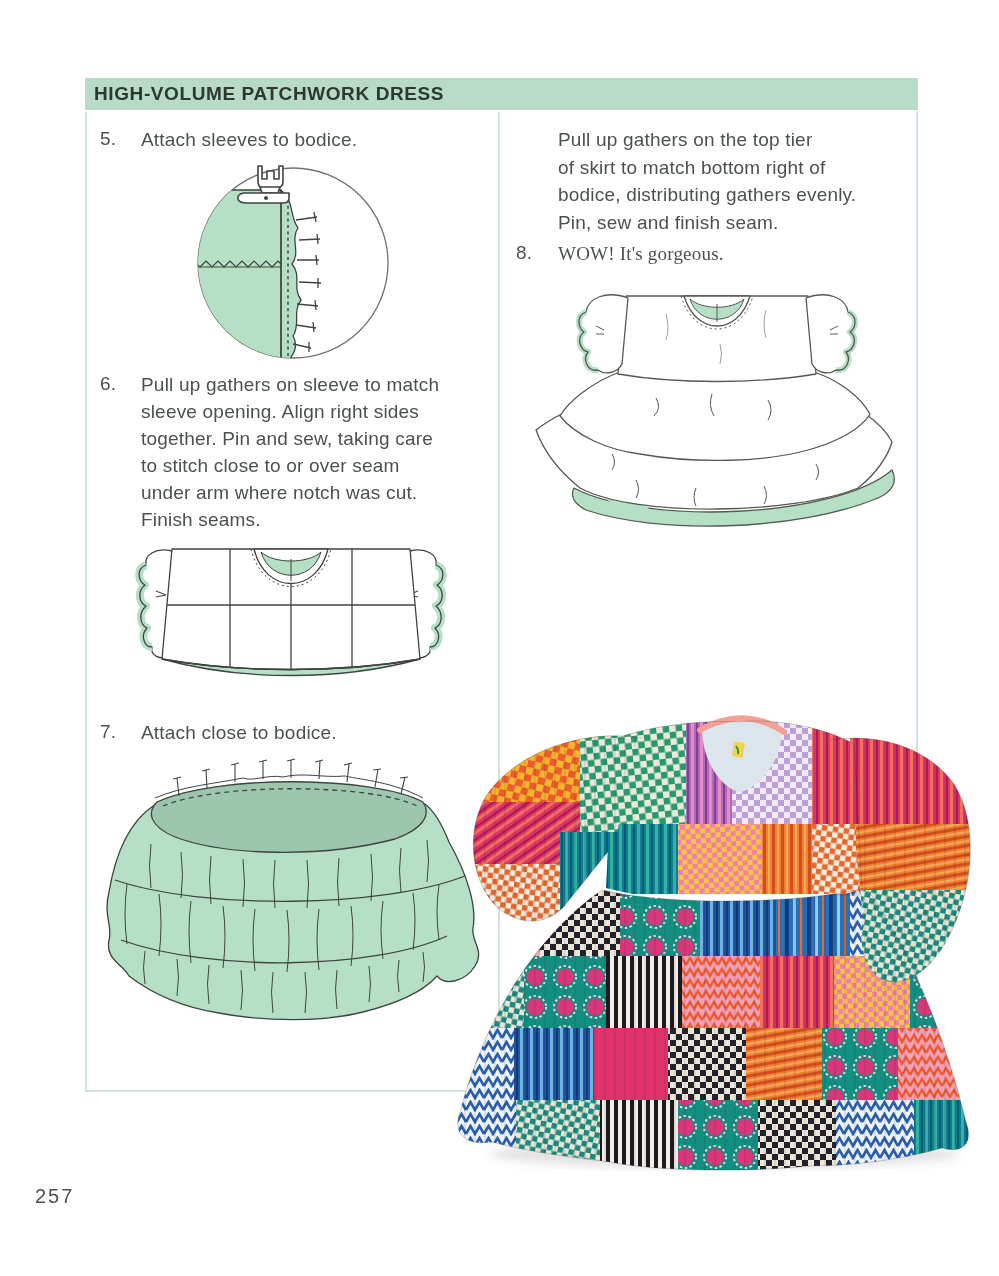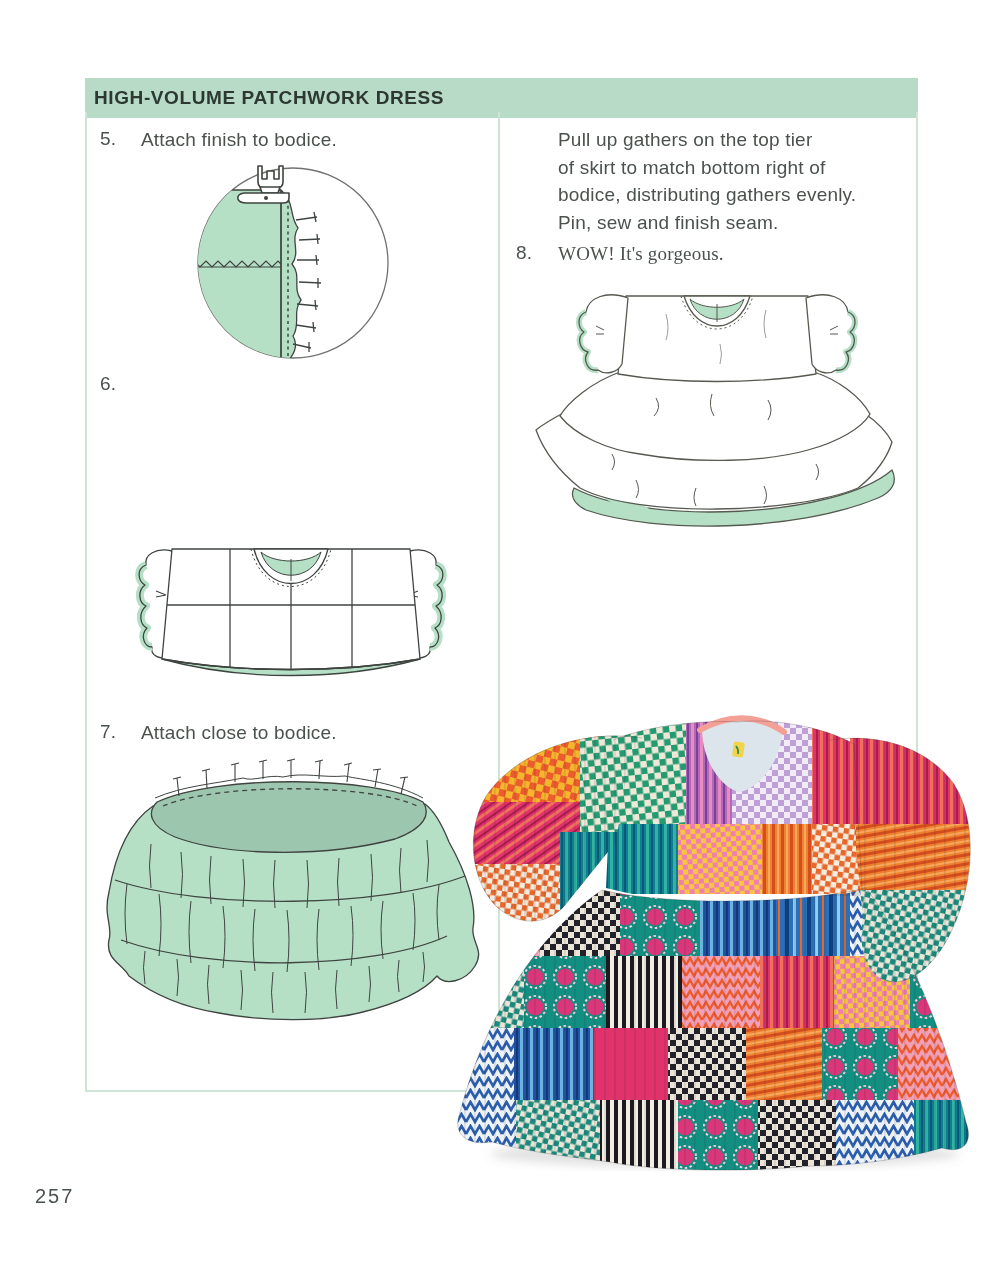--- a/index.html
+++ b/index.html
@@ -3,21 +3,21 @@
 <meta charset="utf-8">
 <style>
   :root{
     --header-bg:#b7dbc6; --header-text:#2c3831; --frame-border:#cfe3d7;
     --body-text:#4b524d; --ill-green:#b5e0c6; --ill-green-dark:#9dc6ae; --ink:#3f4440;
   }
   *{margin:0;padding:0;box-sizing:border-box;}
   html,body{background:#fff;}
   .page{position:relative;width:999px;height:1276px;background:#ffffff;overflow:hidden;
          font-family:"Liberation Sans","DejaVu Sans",sans-serif;color:var(--body-text);}
-  .header-bar{position:absolute;left:85px;top:78px;width:833px;height:40px;
+  .header-bar{position:absolute;left:85px;top:78px;width:833px;height:32px;
       background:var(--header-bg);display:flex;align-items:center;padding-left:9px;}
   .header-bar h1{font-size:19px;font-weight:bold;letter-spacing:.6px;color:var(--header-text);}
   .vline,.hline{position:absolute;background:var(--frame-border);}
   .frame-left{left:85px;top:112px;width:2px;height:980px;}
   .frame-right{left:916px;top:112px;width:2px;height:980px;}
   .frame-bottom{left:85px;top:1090px;width:833px;height:2px;}
   .frame-divider{left:498px;top:112px;width:2px;height:978px;}
   .step-num{position:absolute;font-size:19px;letter-spacing:.2px;color:var(--body-text);}
   .step-text{position:absolute;font-size:19px;letter-spacing:.2px;line-height:27px;
              color:var(--body-text);white-space:pre-line;}
@@ -33,23 +33,29 @@
   <div class="header-bar">
     <h1>HIGH-VOLUME PATCHWORK DRESS</h1>
   </div>
 
   <div class="vline frame-left"></div>
   <div class="vline frame-right"></div>
   <div class="hline frame-bottom"></div>
   <div class="vline frame-divider"></div>
 
   <div class="step-num" style="left:100px;top:128px;">5.</div>
-  <div class="step-text" style="left:141px;top:126px;">Attach finish to bodice.</div>
+  <div class="step-text" style="left:141px;top:126px;">Attach sleeves to bodice.</div>
 
   <div class="step-num" style="left:100px;top:373px;">6.</div>
+  <div class="step-text" style="left:141px;top:371px;">Pull up gathers on sleeve to match
+sleeve opening. Align right sides
+together. Pin and sew, taking care
+to stitch close to or over seam
+under arm where notch was cut.
+Finish seams.</div>
 
   <div class="step-num" style="left:100px;top:721px;">7.</div>
   <div class="step-text" style="left:141px;top:719px;">Attach close to bodice.</div>
 
   <div class="step-text" style="left:558px;top:126px;line-height:27.5px;">Pull up gathers on the top tier
 of skirt to match bottom right of
 bodice, distributing gathers evenly.
 Pin, sew and finish seam.</div>
   <div class="step-num" style="left:516px;top:242px;">8.</div>
   <div class="step-text" style="left:558px;top:240px;font-family:Liberation Serif, serif;">WOW! It's gorgeous.</div>

